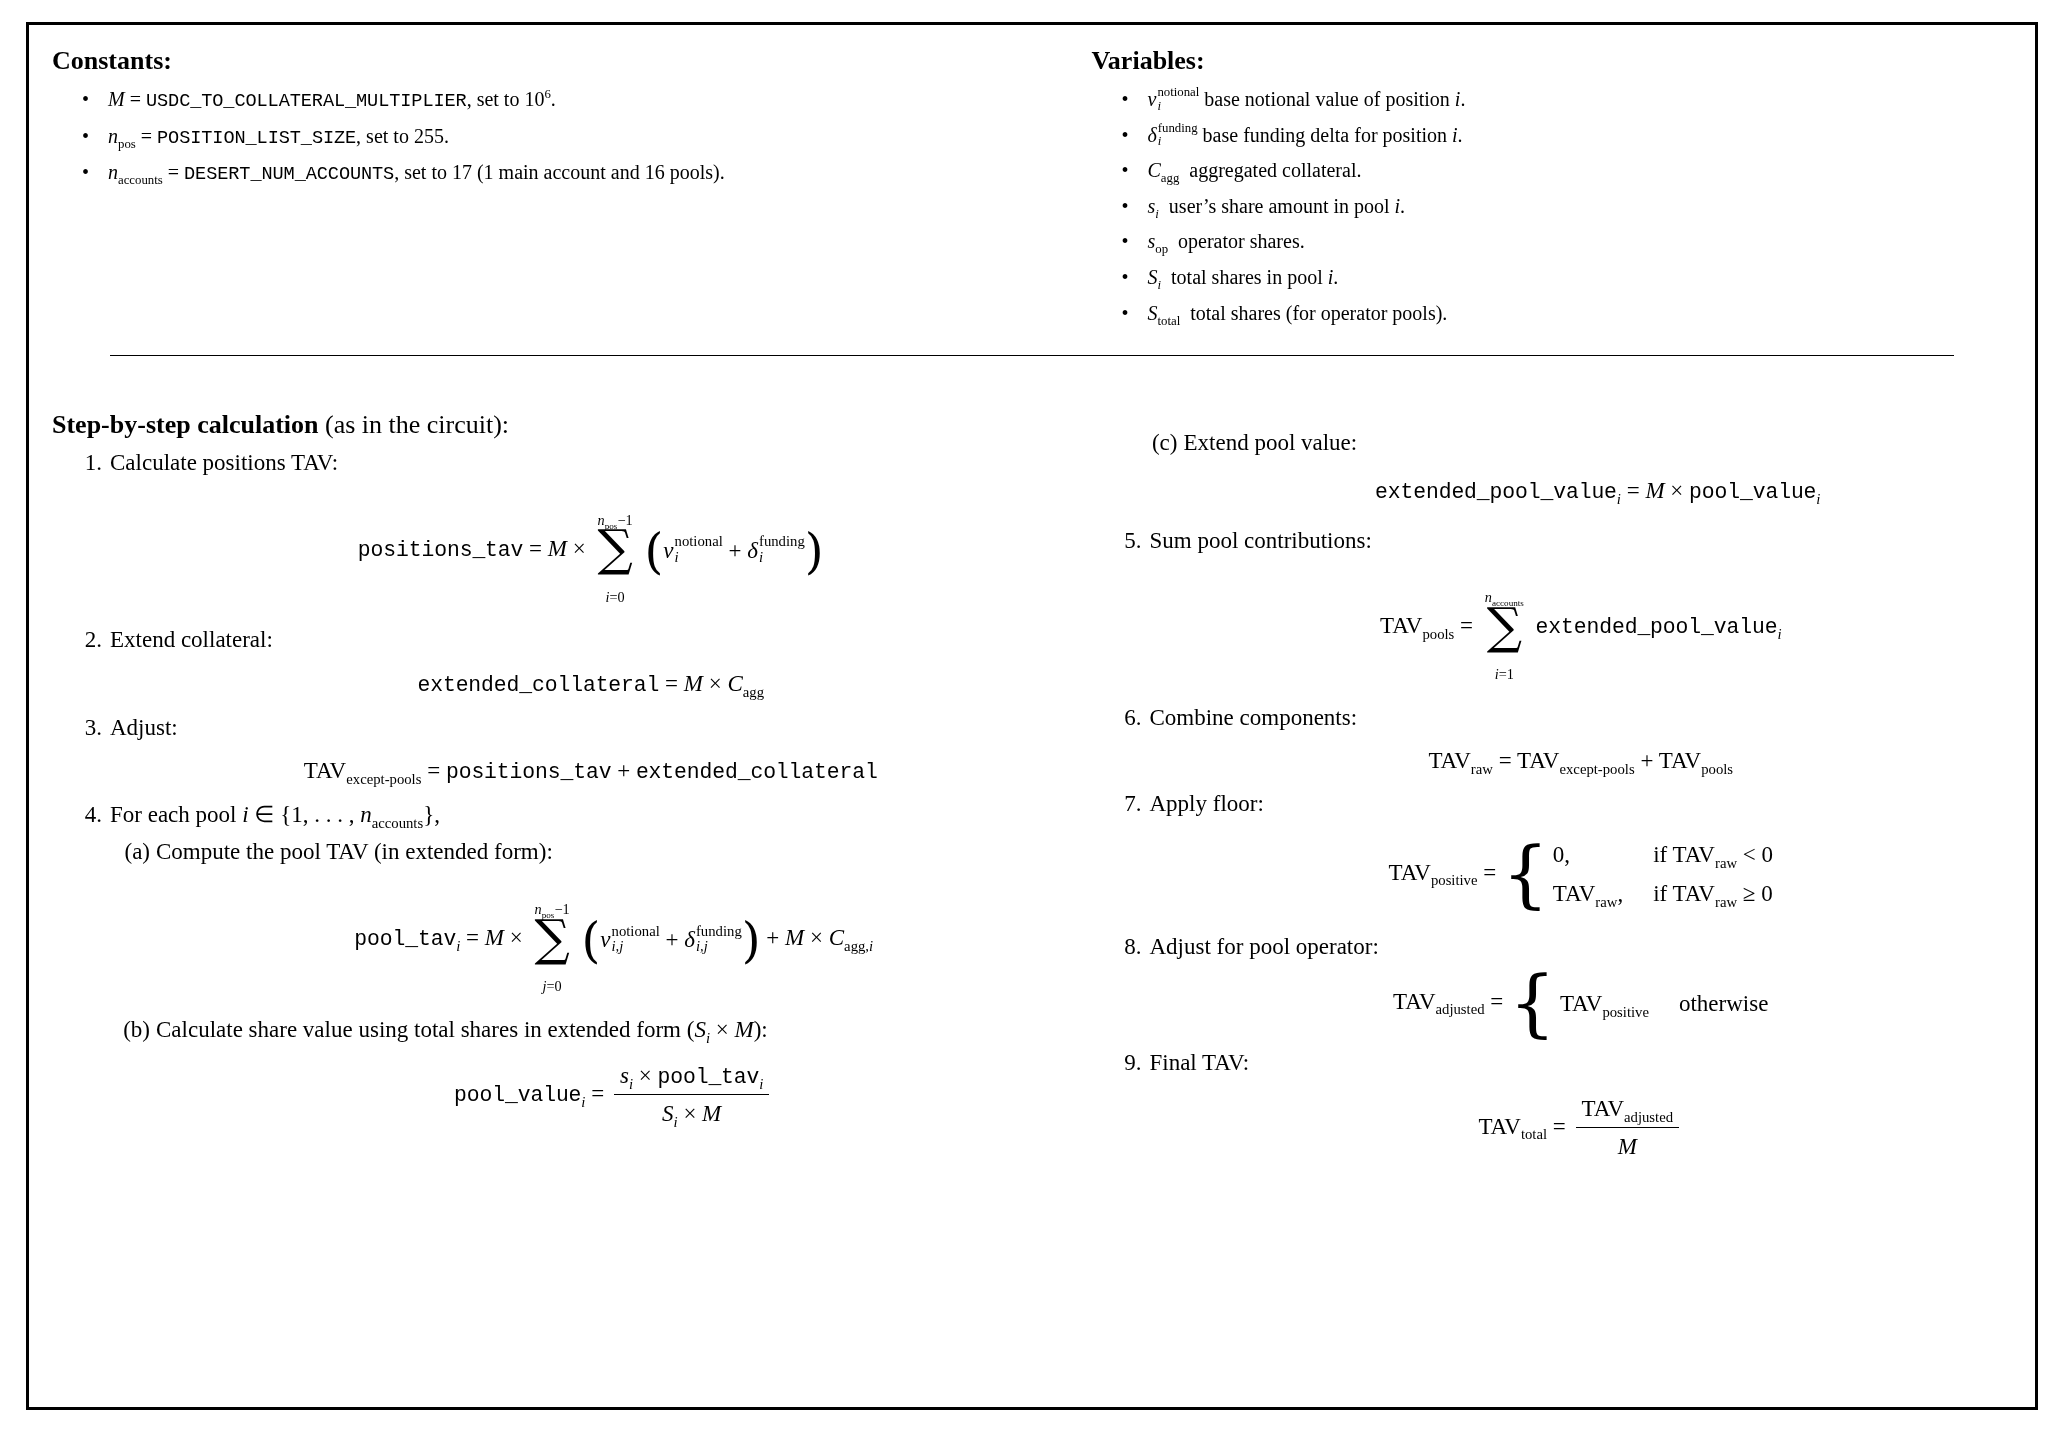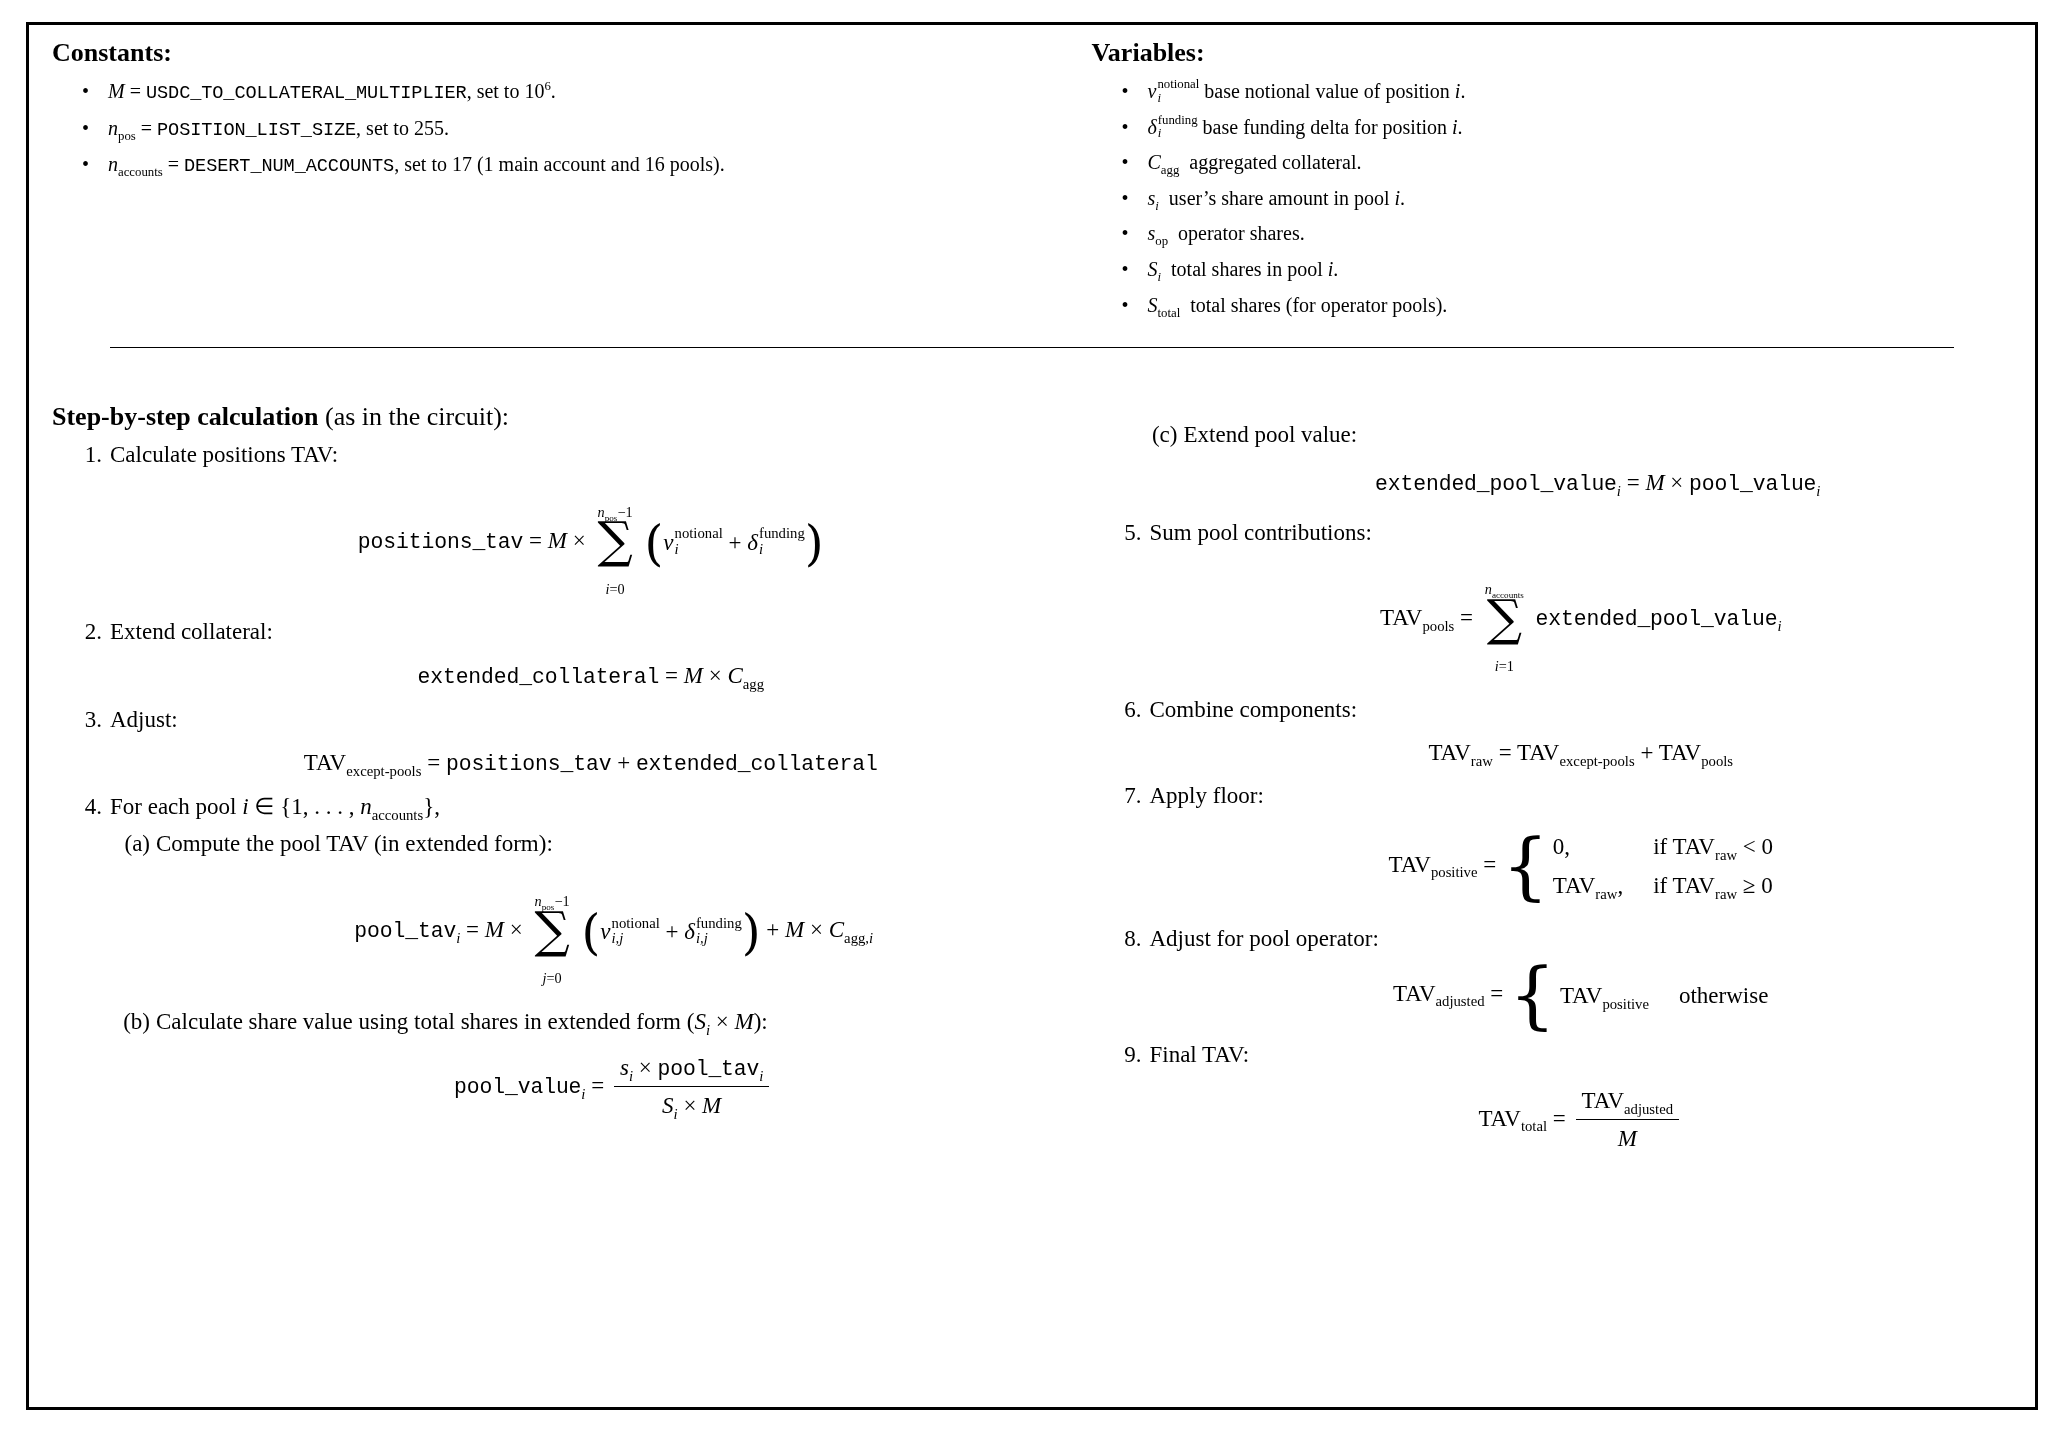--- a/index.html
+++ b/index.html
@@ -12,21 +12,21 @@
     height: 1432px;
     font-family: "Liberation Serif", serif;
     color: #000000;
     overflow: hidden;
   }
   .page {
     position: relative;
     width: 2064px;
     height: 1432px;
     box-sizing: border-box;
-    padding: 14px 26px;
+    padding: 22px 26px;
   }
   .frame {
     position: absolute;
     left: 26px;
     top: 22px;
     width: 2012px;
     height: 1388px;
     border: 3px solid #000;
     box-sizing: border-box;
   }

